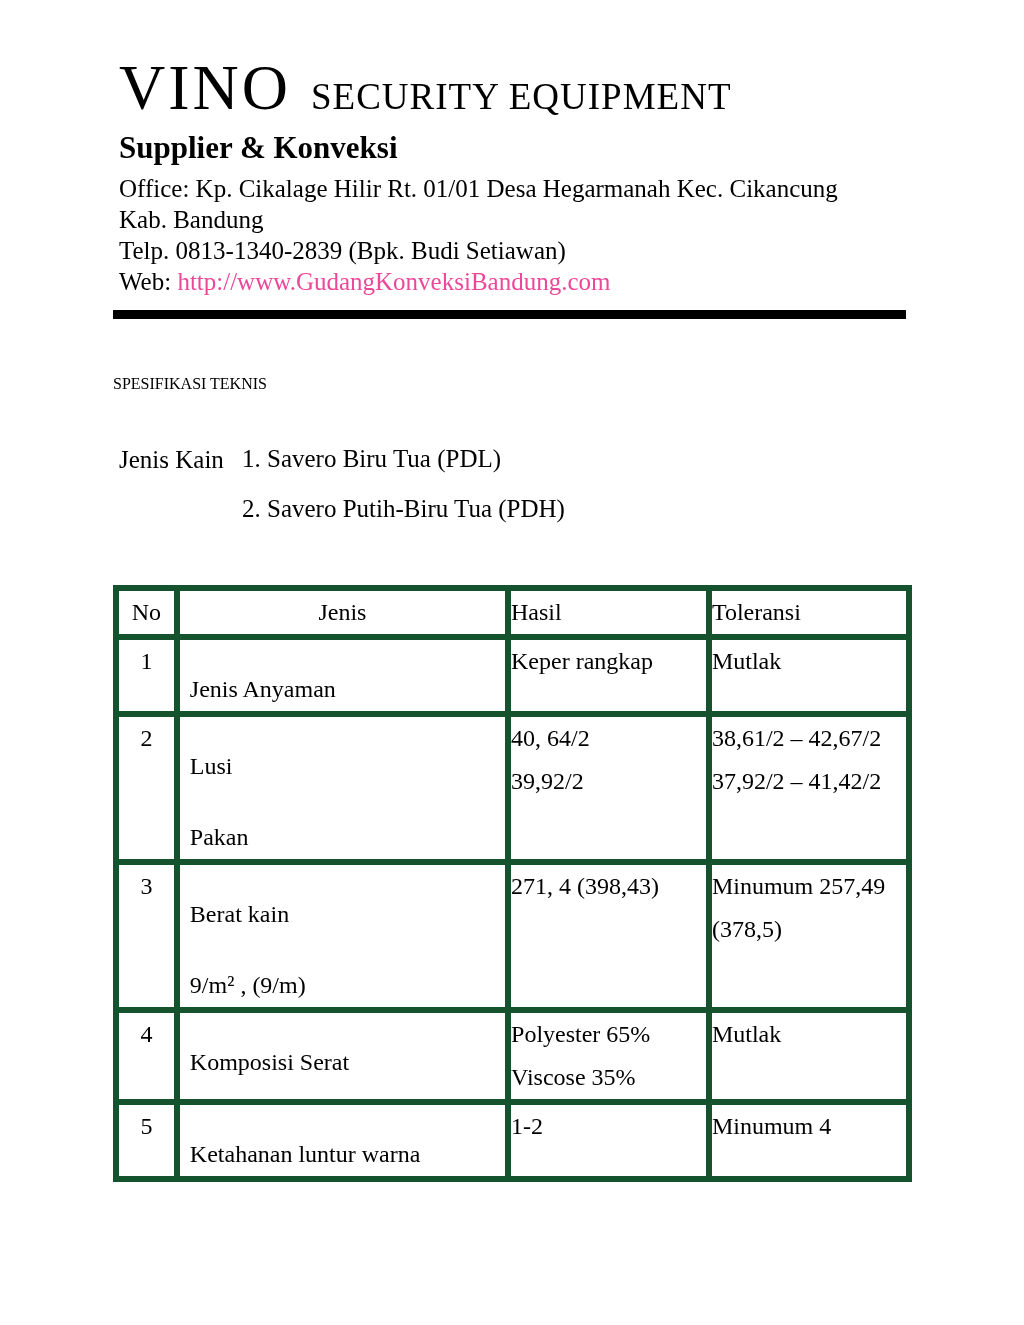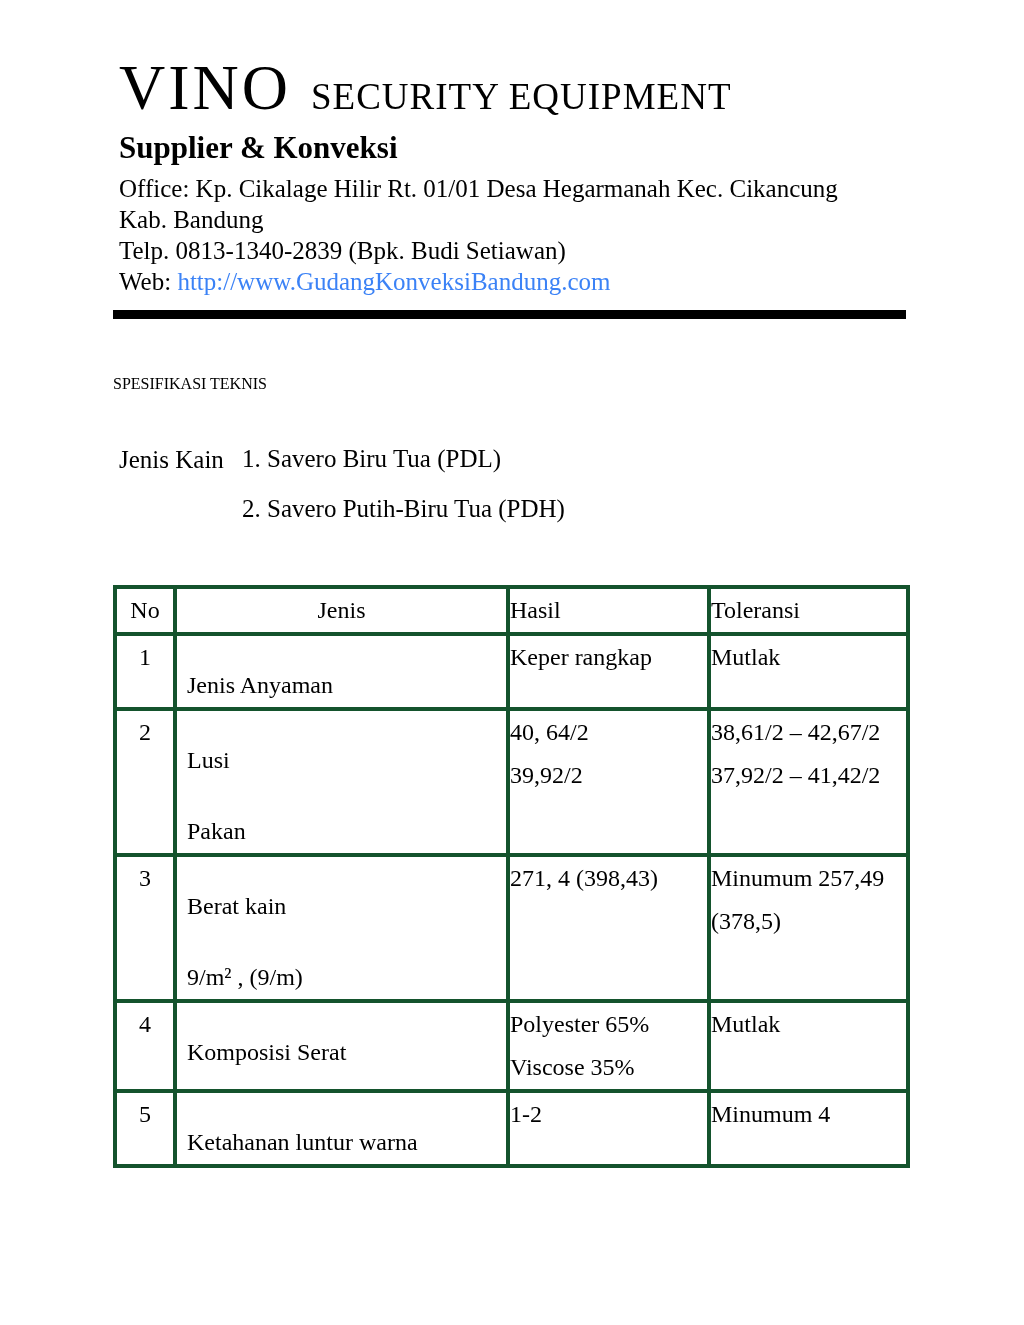--- a/index.html
+++ b/index.html
@@ -48,21 +48,21 @@
     font-weight: bold;
     line-height: 1.05;
   }
   .addr-block { margin-top: 8px; margin-left: 6px; }
   .addr-line {
     font-size: 25px;
     line-height: 31px;
     white-space: nowrap;
   }
   .web-link {
-    color: #3b82f6;
+    color: #ec4899;
     text-decoration: none;
     cursor: pointer;
   }
   .rule {
     margin-top: 13px;
     height: 9px;
     background: #000000;
     width: 793px;
   }
   
@@ -80,21 +80,21 @@
   .fabric-items .item { line-height: 25px; }
   .fabric-items .item + .item { margin-top: 25px; }
   
   table.spec {
     border-collapse: collapse;
     margin-top: 64px;
     font-size: 24px;
     table-layout: fixed;
   }
   table.spec th, table.spec td {
-    border: 4px solid #14532d;
+    border: 6px solid #14532d;
     padding: 0;
     vertical-align: top;
     font-weight: normal;
     font-family: Liberation Serif, serif;
   }
   tr.h1 { height: 44px; }
   tr.h2 { height: 87px; }
   .c-no    { width: 56px;  text-align: center; }
   .c-jenis { width: 329px; text-align: left; }
   .c-hasil { width: 197px; text-align: left; border-radius: 16px; }

